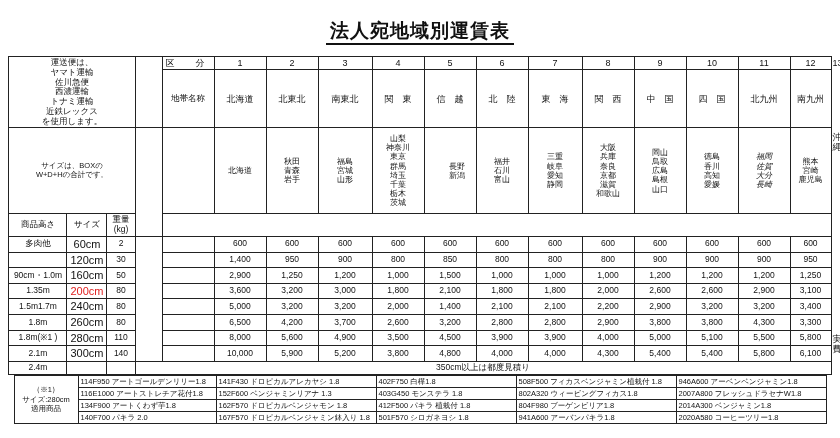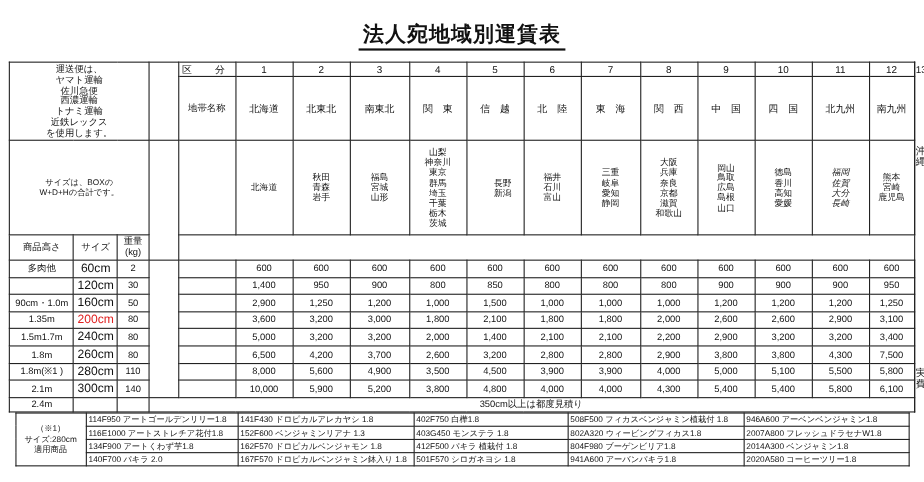--- a/index.html
+++ b/index.html
@@ -313,21 +313,21 @@
         <td class="price">4,200</td>
         <td class="price">3,700</td>
         <td class="price">2,600</td>
         <td class="price">3,200</td>
         <td class="price">2,800</td>
         <td class="price">2,800</td>
         <td class="price">2,900</td>
         <td class="price">3,800</td>
         <td class="price">3,800</td>
         <td class="price">4,300</td>
-        <td class="price">7,500</td>
+        <td class="price">3,300</td>
         <td rowspan="4" class="jippi">実　費</td>
       </tr>
 
       <tr>
         <td class="row-label">1.8m(※1 )</td>
         <td class="size-col">280cm</td>
         <td class="wt-col">110</td>
         <td style="border:1px solid #222"></td>
         <td class="price">8,000</td>
         <td class="price">5,600</td>

